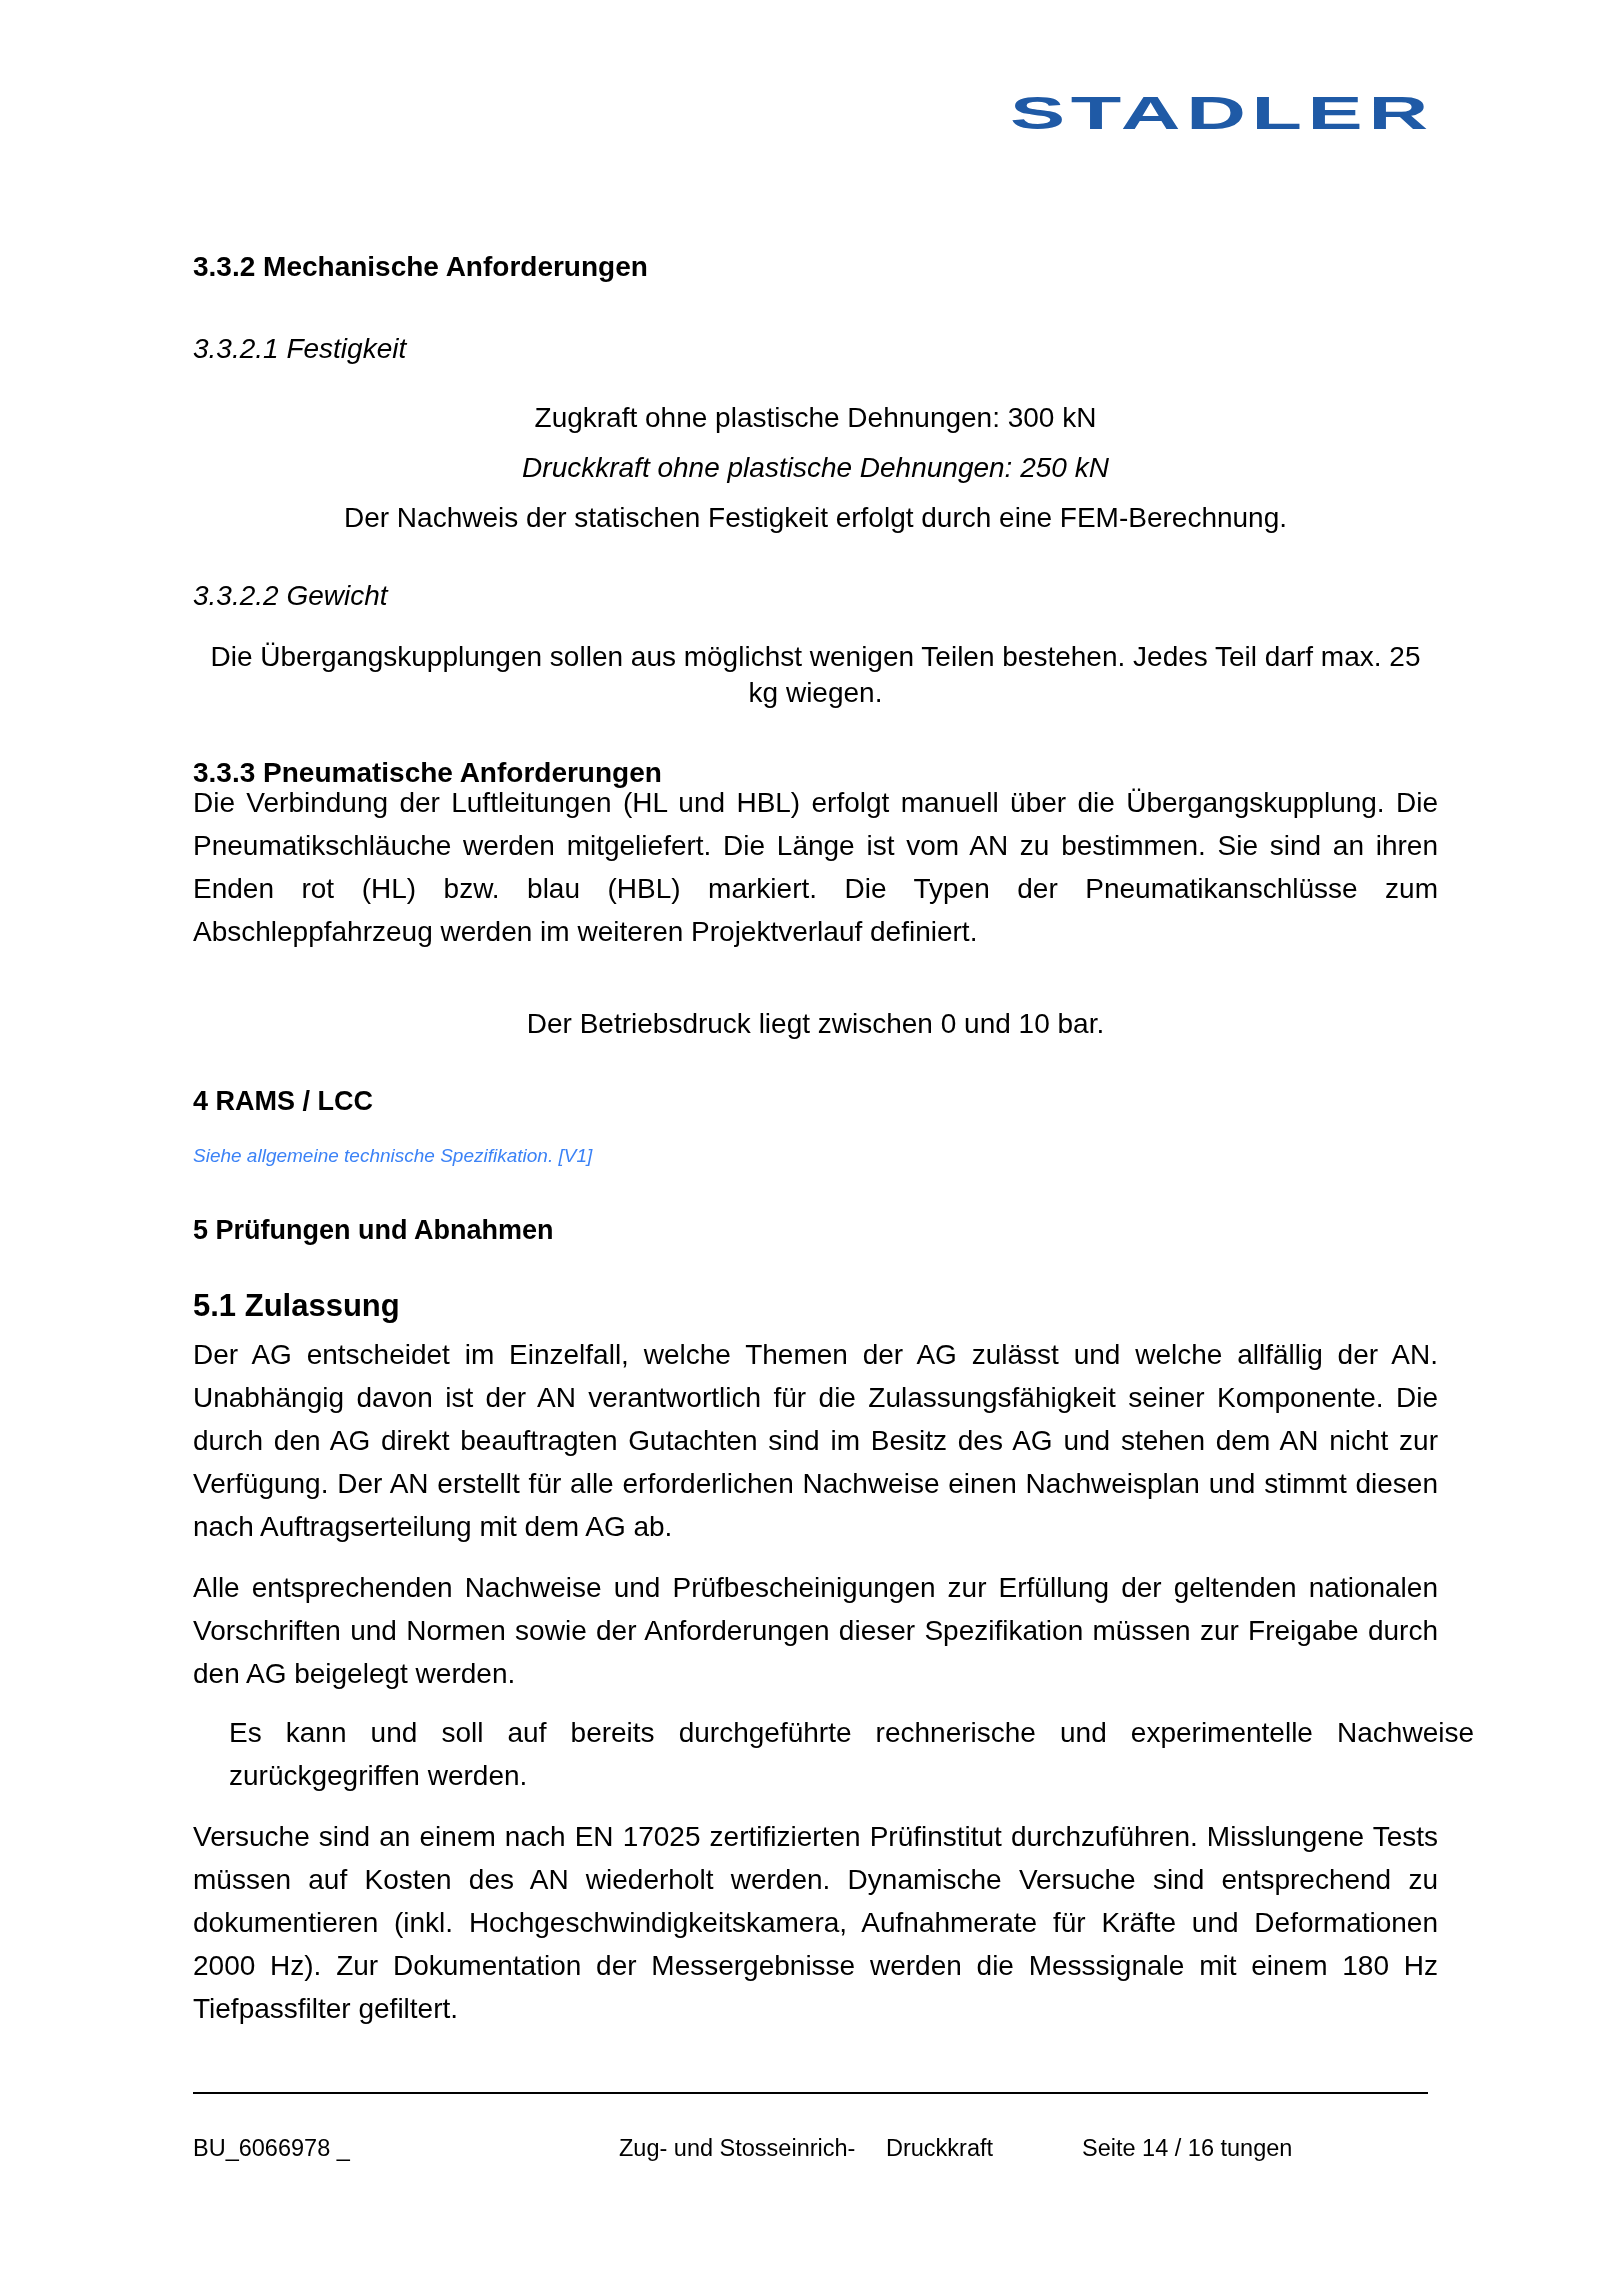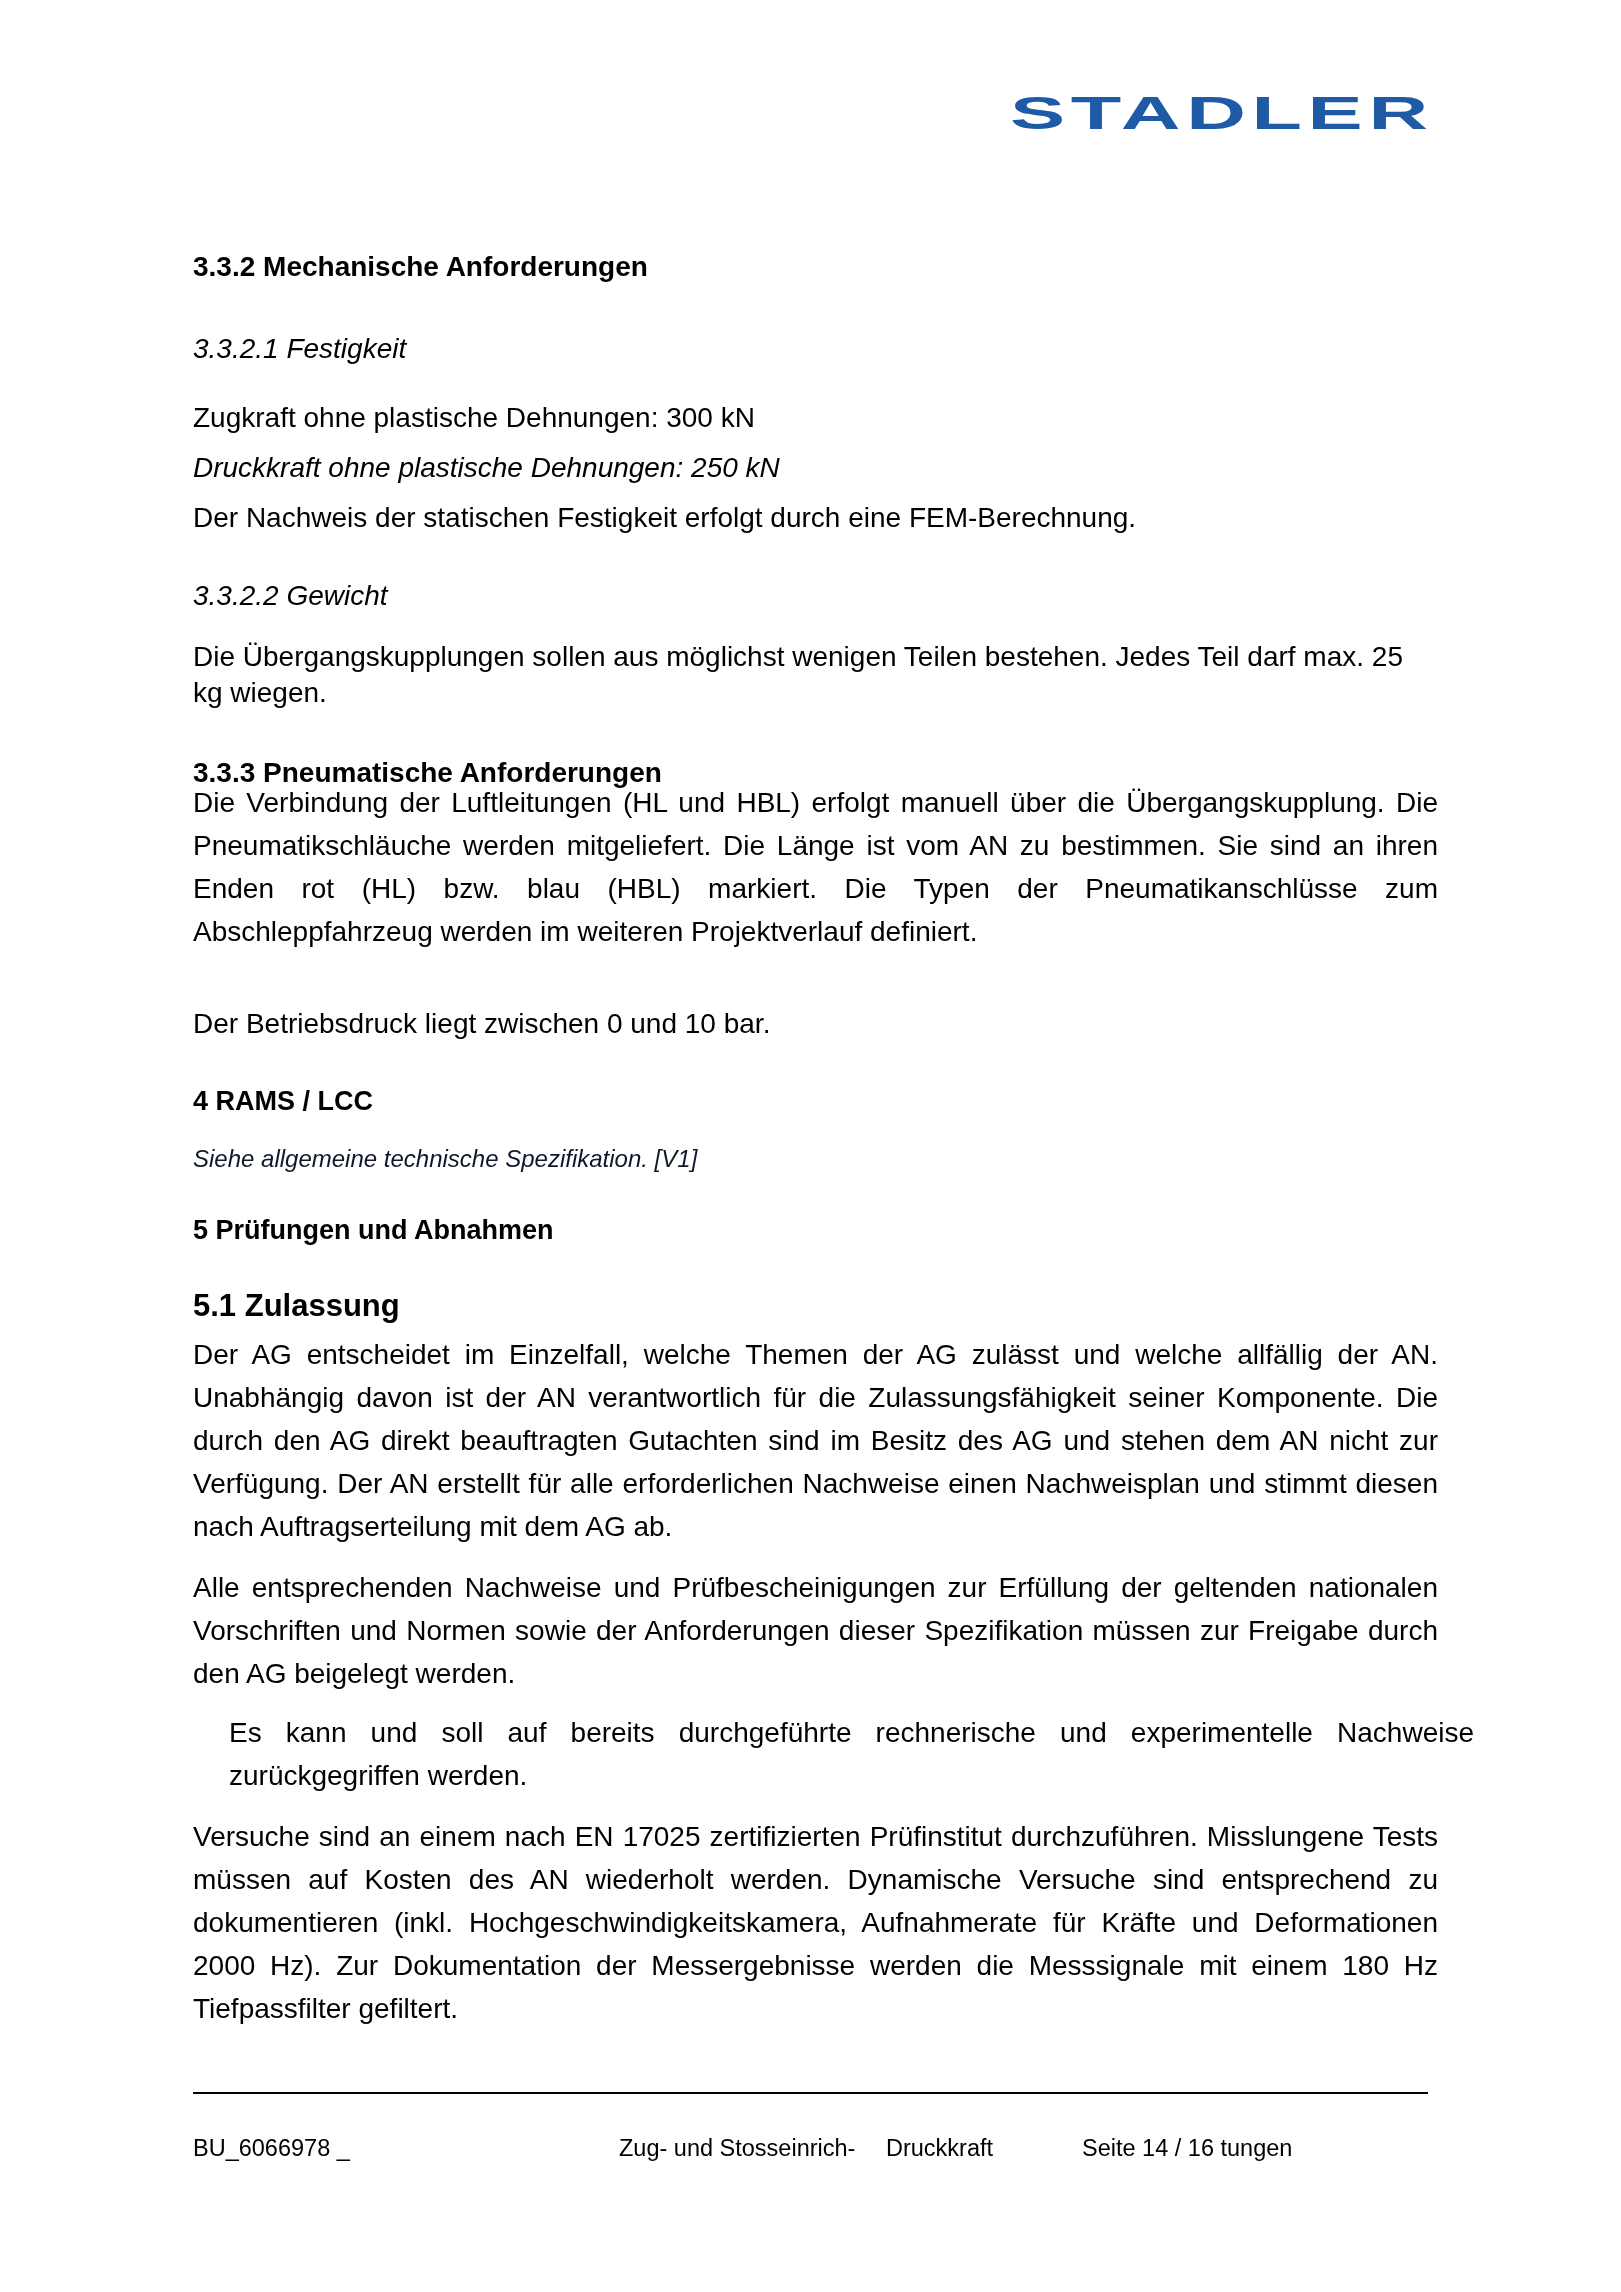--- a/index.html
+++ b/index.html
@@ -10,25 +10,25 @@
   .logo {
     position: absolute; left: 1010px; top: 90px;
     font-family: "Liberation Sans", sans-serif; font-weight: 700;
     font-size: 57px; letter-spacing: 3.9px; color: #1f5aa6;
     transform: scaleX(1.45) scaleY(0.82); transform-origin: left top;
     line-height: 1;
   }
   .abs { position: absolute; left: 193px; }
   .h3 { font-weight: 700; font-size: 28px; }
   .h4 { font-style: italic; font-size: 28px; }
-  .p { font-size: 28px; line-height: 43px; width: 1245px; }
+  .p { font-size: 28px; line-height: 43px; width: 1245px; text-align: center; }
   .justify { text-align: justify; text-align-last: left; }
   .h1 { font-weight: 700; font-size: 27px; }
   .h2 { font-weight: 700; font-size: 31px; }
-  .note { font-style: italic; font-size: 24px; color: #0f172a; }
+  .note { font-style: italic; font-size: 19px; color: #3b82f6; }
   .rule { position: absolute; left: 193px; top: 2092px; width: 1235px; height: 0; border-top: 2px solid #000; }
   .footer { position: absolute; top: 2135px; font-size: 23.5px; }
 </style>
 </head>
 <body>
 
 <div class="logo">STADLER</div>
 
 <div class="abs h3" style="top:239px;margin-top:12px;">3.3.2 Mechanische Anforderungen</div>
 

